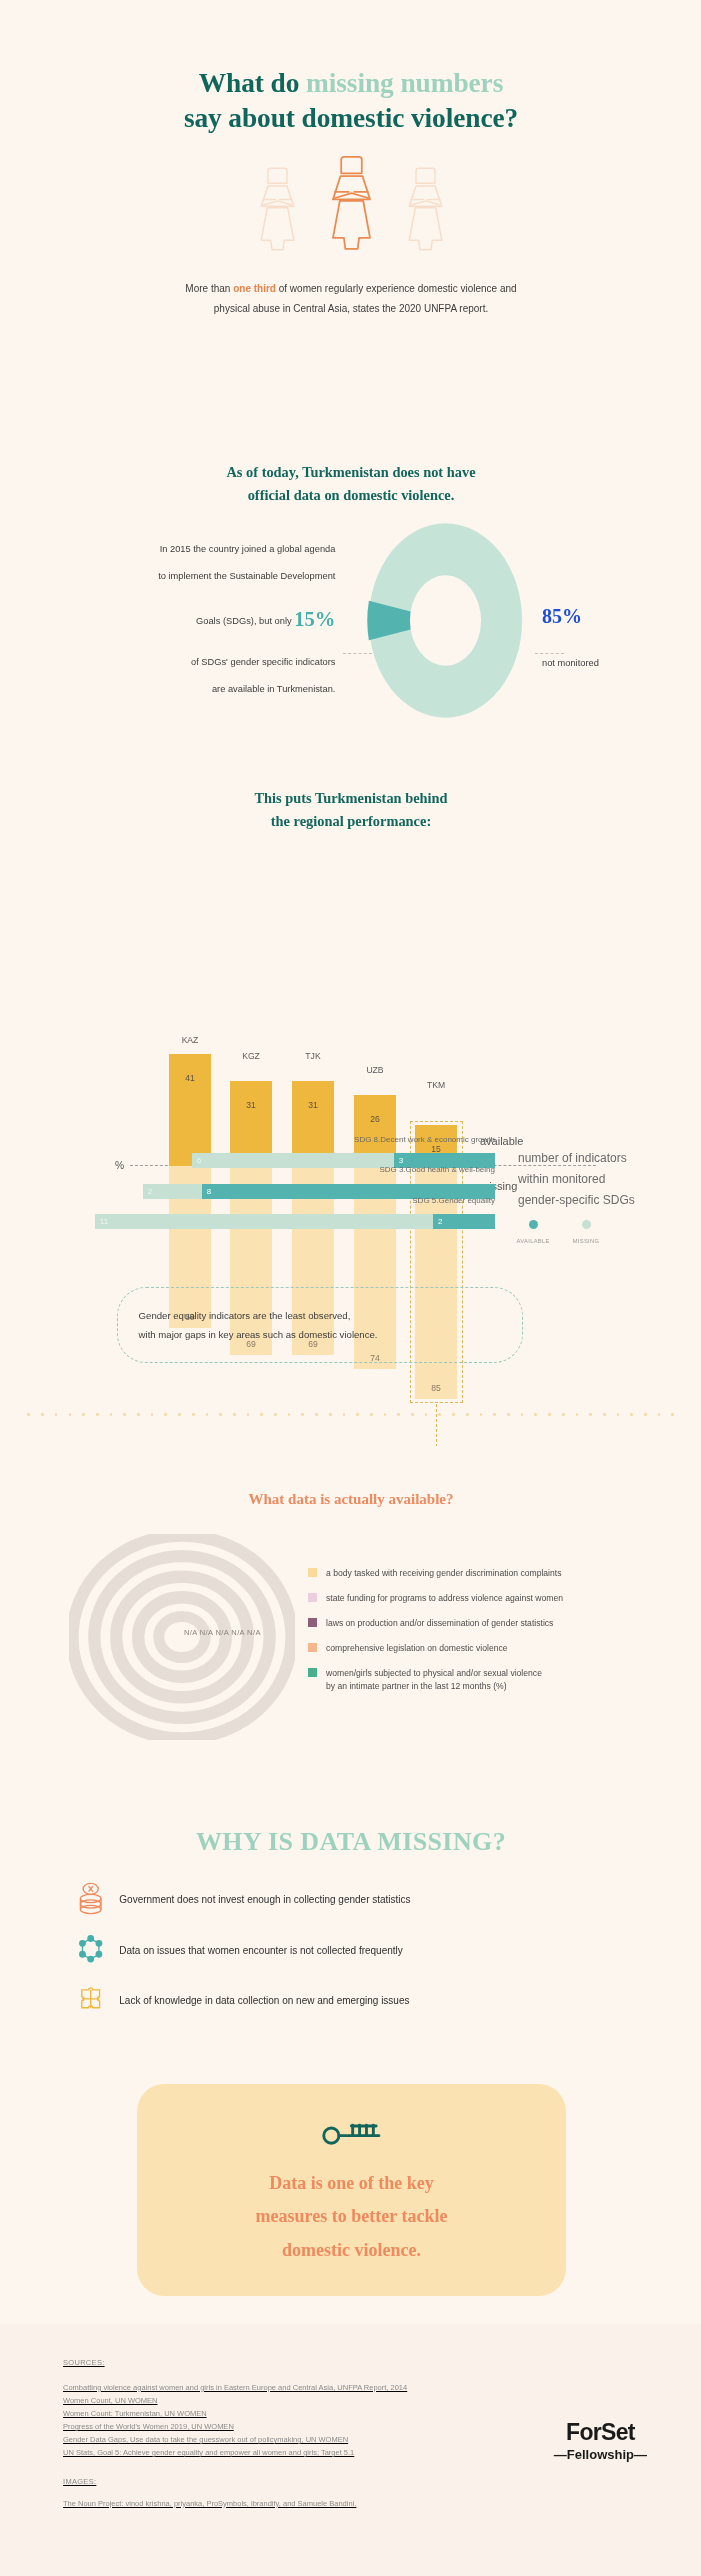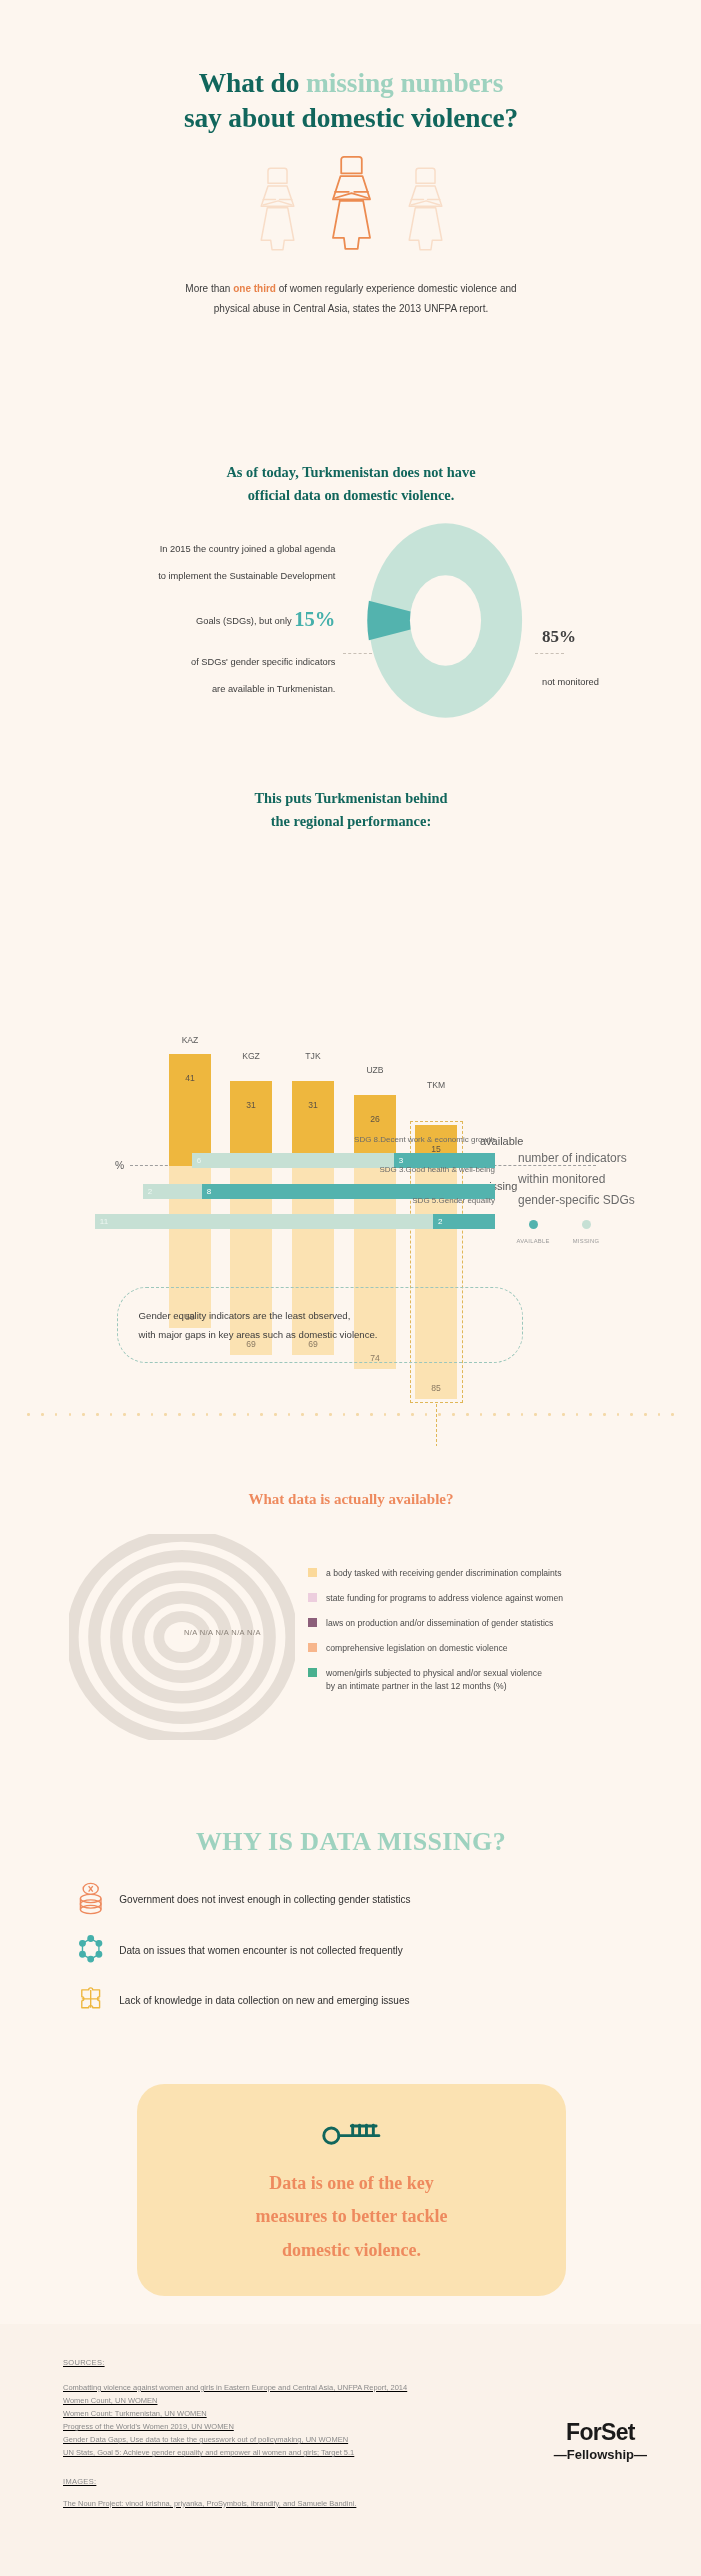--- a/index.html
+++ b/index.html
@@ -85,23 +85,23 @@
   .donut-svg { position: absolute; left: 360px; top: 0px; }
   .donut-right {
     position: absolute;
     left: 542px; top: 0px;
     width: 130px;
     text-align: left;
   }
   .big85 {
     font-family: "Liberation Serif", serif;
     font-weight: bold;
-    font-size: 17px;
-    color: #404040;
-    margin-top: 106px;
+    font-size: 20px;
+    color: #1d4ed8;
+    margin-top: 84px;
     display: block;
   }
   .notmon { font-size: 9.3px; color: #3c3c3c; margin-top: 30px; display: block; }
   .leader { position: absolute; border-top: 1.4px dashed #c9c0b6; }
 
   
   #sec-bars { top: 754px; height: 692px; background: #fdf6ef; }
   .bars-head { padding-top: 33px; }
   .chart-area { position: relative; height: 274px; margin-top: 25px; }
   .pct-label {
@@ -302,21 +302,21 @@
           <path d="M25 30 h28 l10 30 h-48 z"></path>
           <path d="M18 50 h18 M42 50 h18"></path>
           <path d="M18 58 l22 -6 l20 6"></path>
           <path d="M24 62 l-9 48 h14 l2 14 h16 l2 -14 h14 l-9 -48 z"></path>
         </g>
       </svg>
     </div>
 
     <p class="lead">
       <span>More than </span><span class="hl">one third</span><span> of women regularly experience domestic violence and</span><br>
-      <span>physical abuse in Central Asia, states the 2013 UNFPA report.</span>
+      <span>physical abuse in Central Asia, states the 2020 UNFPA report.</span>
     </p>
   </div>
 
   <div class="band" id="sec-donut">
     <h2 class="sec-head">
       <span>As of today, Turkmenistan does not have</span><br>
       <span>official data on domestic violence.</span>
     </h2>
 
     <div class="donut-wrap">

